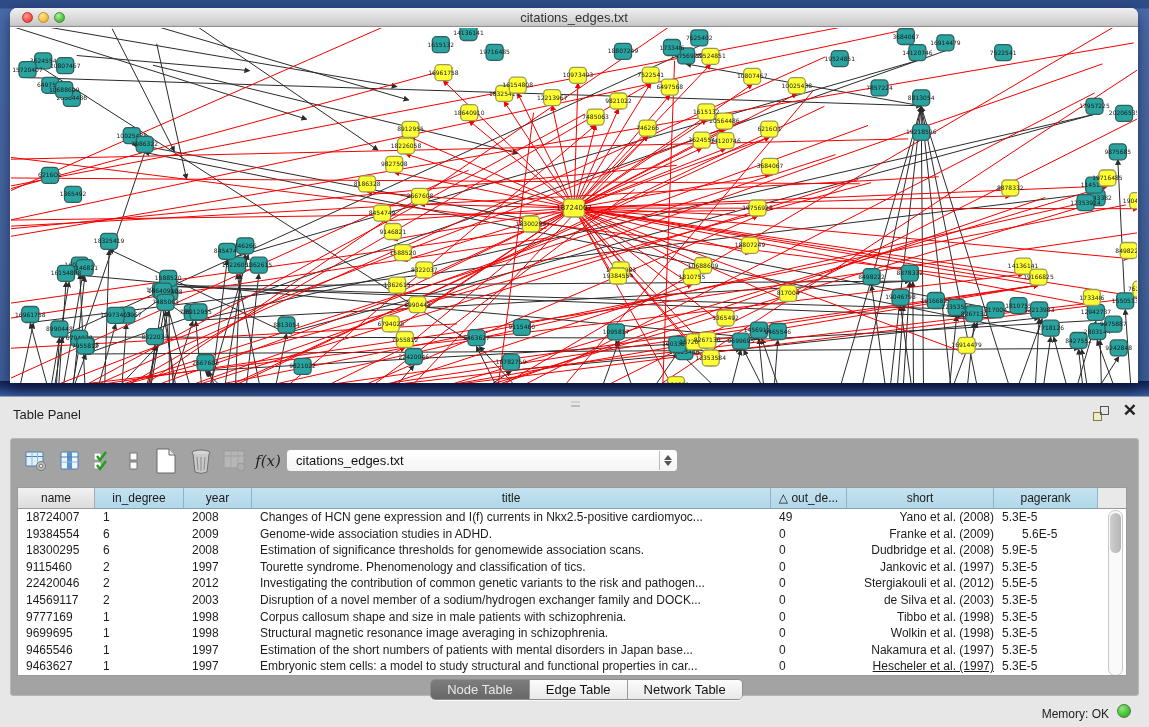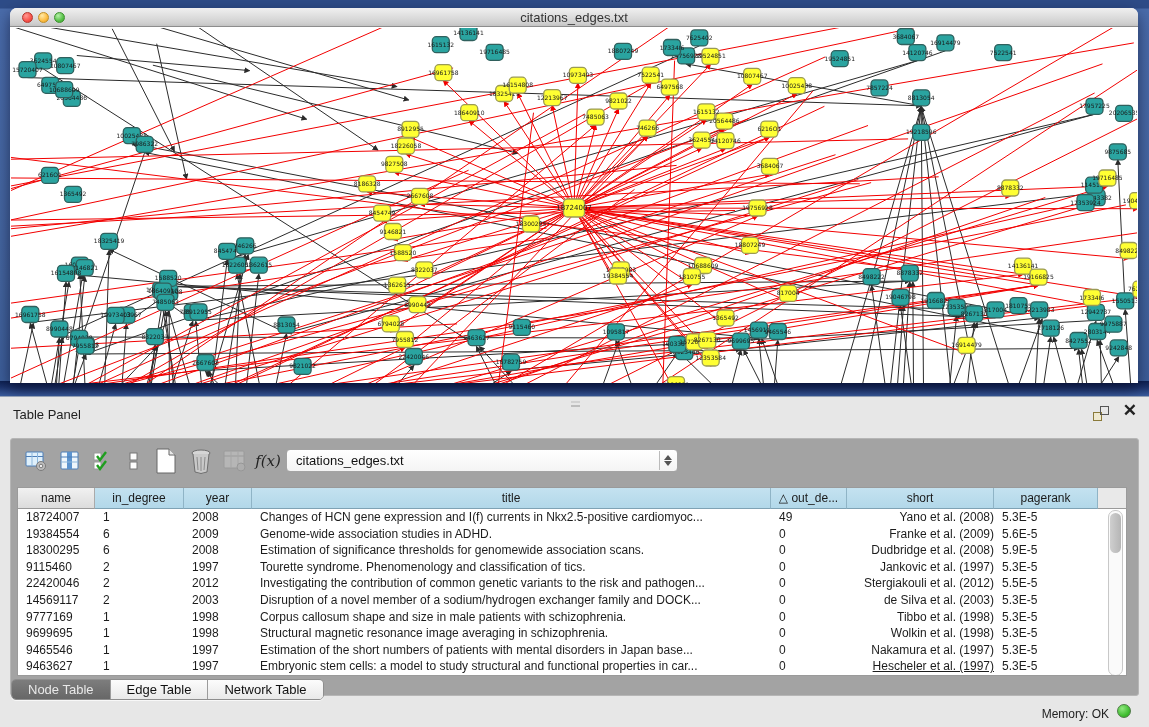--- a/index.html
+++ b/index.html
@@ -66,21 +66,21 @@
   .tr { display:flex; height:16.6px; }
   .td { font-size:12px; color:#1c1c1c; line-height:16.5px; white-space:nowrap; overflow:hidden;
     padding-left:8px; }
   .td.center { text-align:right; padding-left:0; }
   .vscroll { position:absolute; right:3px; top:22px; width:15px; height:166px;
     background:#fafafa; border:1px solid #c8c8c8; border-radius:7px; }
   .vthumb { position:absolute; left:1px; top:2px; width:11px; height:40px;
     background:linear-gradient(90deg,#cfcfcf,#b5b5b5); border-radius:6px; }
 
   
-  .tabs { position:absolute; left:0; top:240px; width:100%; display:flex; justify-content:flex-start; }
+  .tabs { position:absolute; left:12px; top:240px; width:100%; display:flex; justify-content:center; }
   .seg { display:flex; height:21px; border:1px solid #8e8e8e; border-radius:5px; overflow:hidden;
     box-shadow:0 1px 0 rgba(255,255,255,.7); }
   .seg-btn { font-size:13px; padding:2px 16px 0 16px; background:linear-gradient(#fcfcfc,#e9e9e9);
     color:#111; border-right:1px solid #9b9b9b; }
   .seg-btn:last-child { border-right:none; }
   .seg-btn.sel { background:linear-gradient(#7d7d7d,#676767); color:#e9e9e9; }
 
   
   .statusbar { position:absolute; left:0; bottom:0; width:100%; height:28px; }
   .mem-label { position:absolute; right:40px; top:8px; font-size:12px; color:#222; }
@@ -708,21 +708,21 @@
             <div class="td center" style="width: 147px;">Yano et al. (2008)</div>
             <div class="td" style="width: 104px;">5.3E-5</div>
           </div>
           <div class="tr">
             <div class="td" style="width: 77px;">19384554</div>
             <div class="td" style="width: 89px;">6</div>
             <div class="td" style="width: 68px;">2009</div>
             <div class="td" style="width: 519px;">Genome-wide association studies in ADHD.</div>
             <div class="td" style="width: 76px;">0</div>
             <div class="td center" style="width: 147px;">Franke et al. (2009)</div>
-            <div class="td" style="width: 104px;">5.6E-5</div>
+            <div class="td" style="width: 104px; margin-left: 20px;">5.6E-5</div>
           </div>
           <div class="tr">
             <div class="td" style="width: 77px;">18300295</div>
             <div class="td" style="width: 89px;">6</div>
             <div class="td" style="width: 68px;">2008</div>
             <div class="td" style="width: 519px;">Estimation of significance thresholds for genomewide association scans.</div>
             <div class="td" style="width: 76px;">0</div>
             <div class="td center" style="width: 147px;">Dudbridge et al. (2008)</div>
             <div class="td" style="width: 104px;">5.9E-5</div>
           </div>

